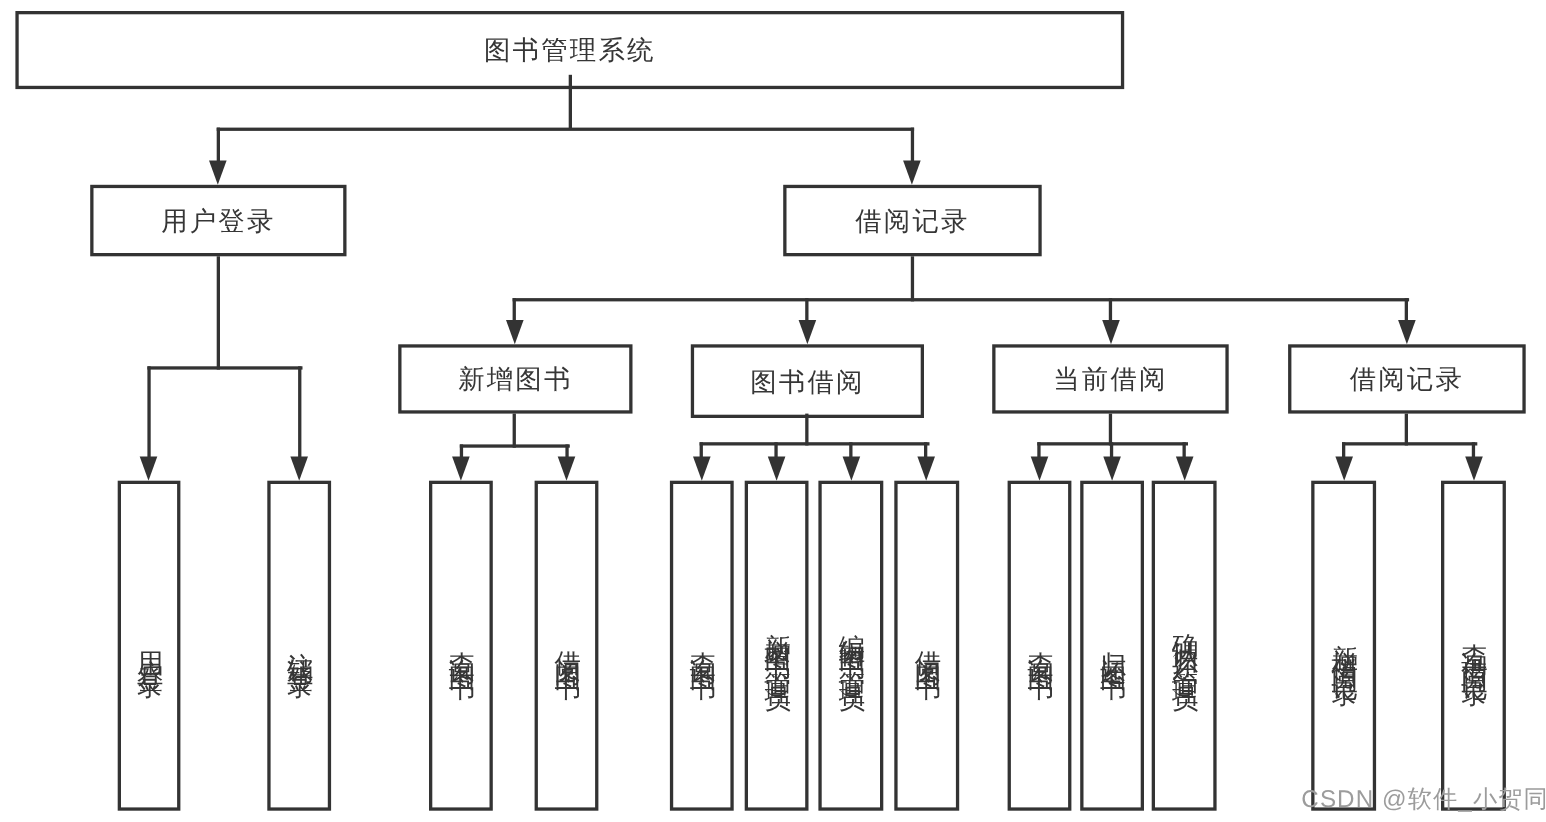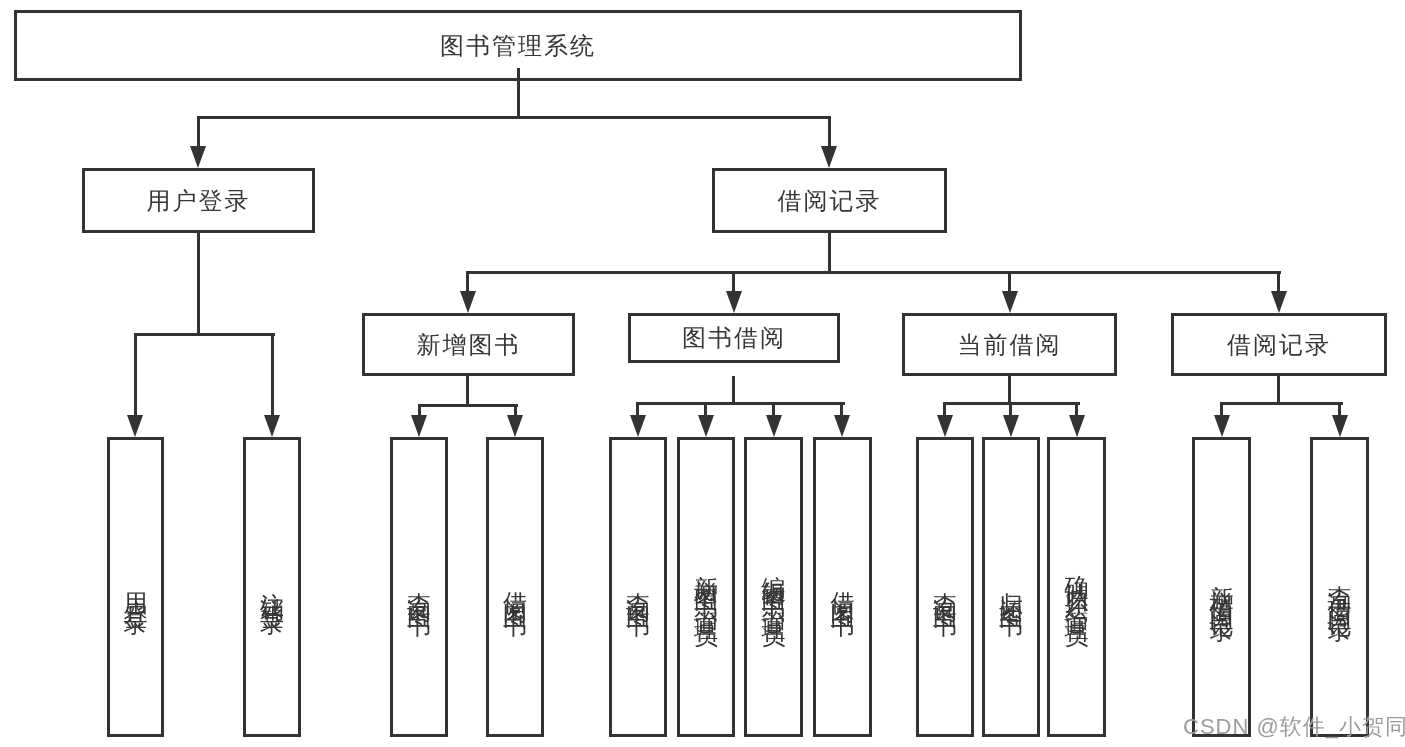--- a/index.html
+++ b/index.html
@@ -92,21 +92,21 @@
   <div class="line" style="left:732px;top:271px;width:3px;height:22px"></div>
   <div class="arrow" style="left:726px;top:291px"></div>
   <div class="line" style="left:1008px;top:271px;width:3px;height:22px"></div>
   <div class="arrow" style="left:1002px;top:291px"></div>
   <div class="line" style="left:1277px;top:271px;width:3px;height:22px"></div>
   <div class="arrow" style="left:1271px;top:291px"></div>
 
   <div class="node" style="left:362px;top:313px;width:213px;height:63px">
     <span class="hlabel">新增图书</span>
   </div>
-  <div class="node" style="left:628px;top:313px;width:212px;height:50px">
+  <div class="node" style="left:628px;top:313px;width:212px;height:67px">
     <span class="hlabel">图书借阅</span>
   </div>
   <div class="node" style="left:1171px;top:313px;width:216px;height:63px">
     <span class="hlabel">借阅记录</span>
   </div>
   <div class="node" style="left:902px;top:313px;width:215px;height:63px">
     <span class="hlabel">当前借阅</span>
   </div>
 
   <div class="line" style="left:466px;top:376px;width:3px;height:31px"></div>

